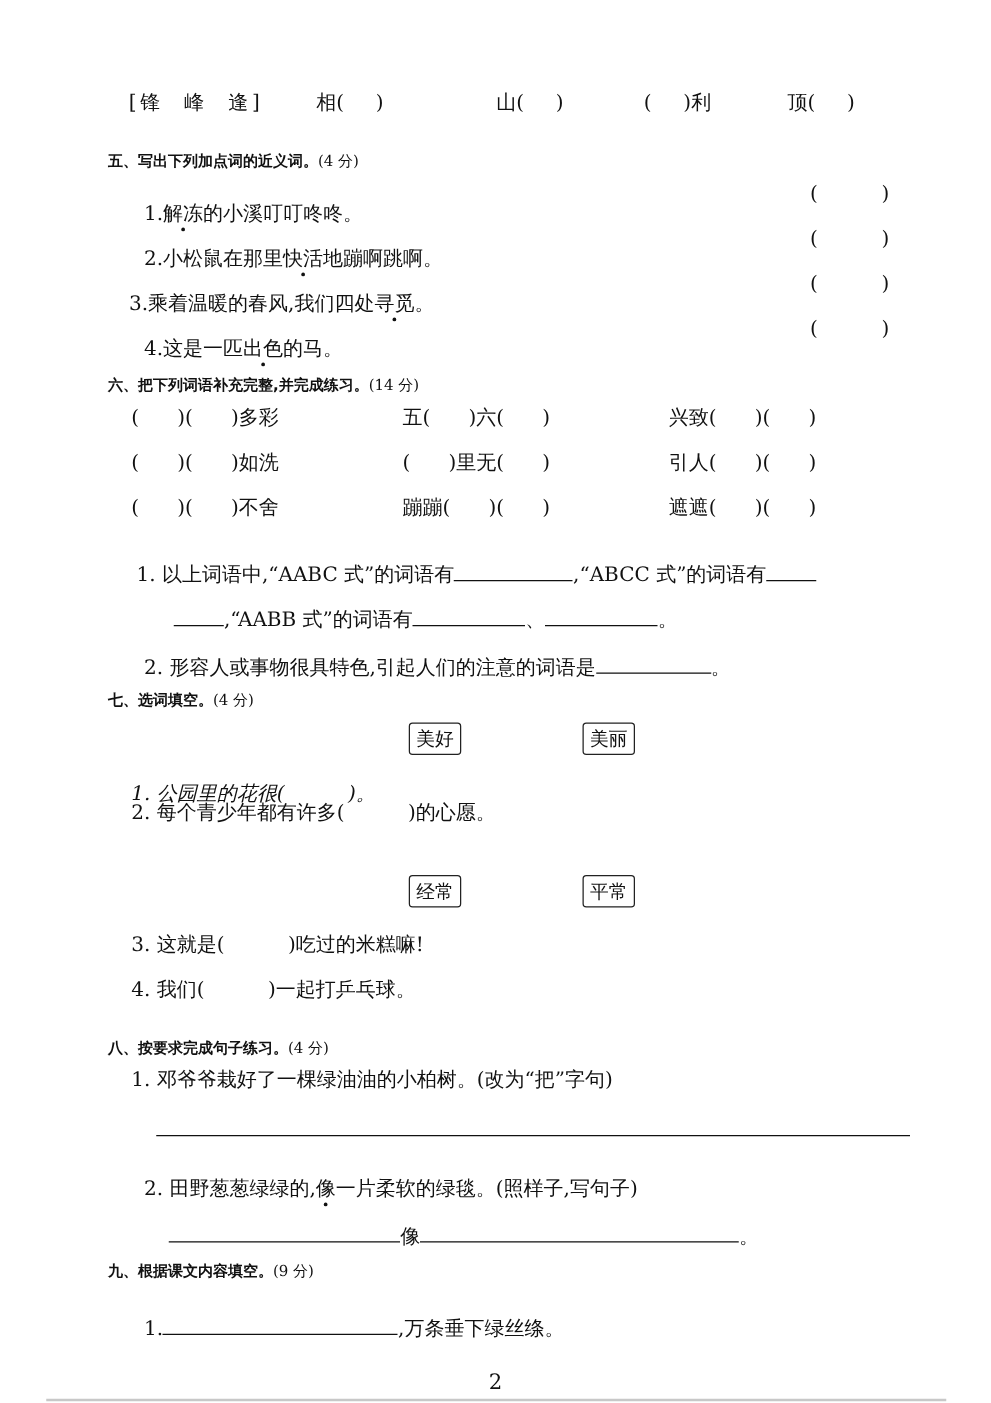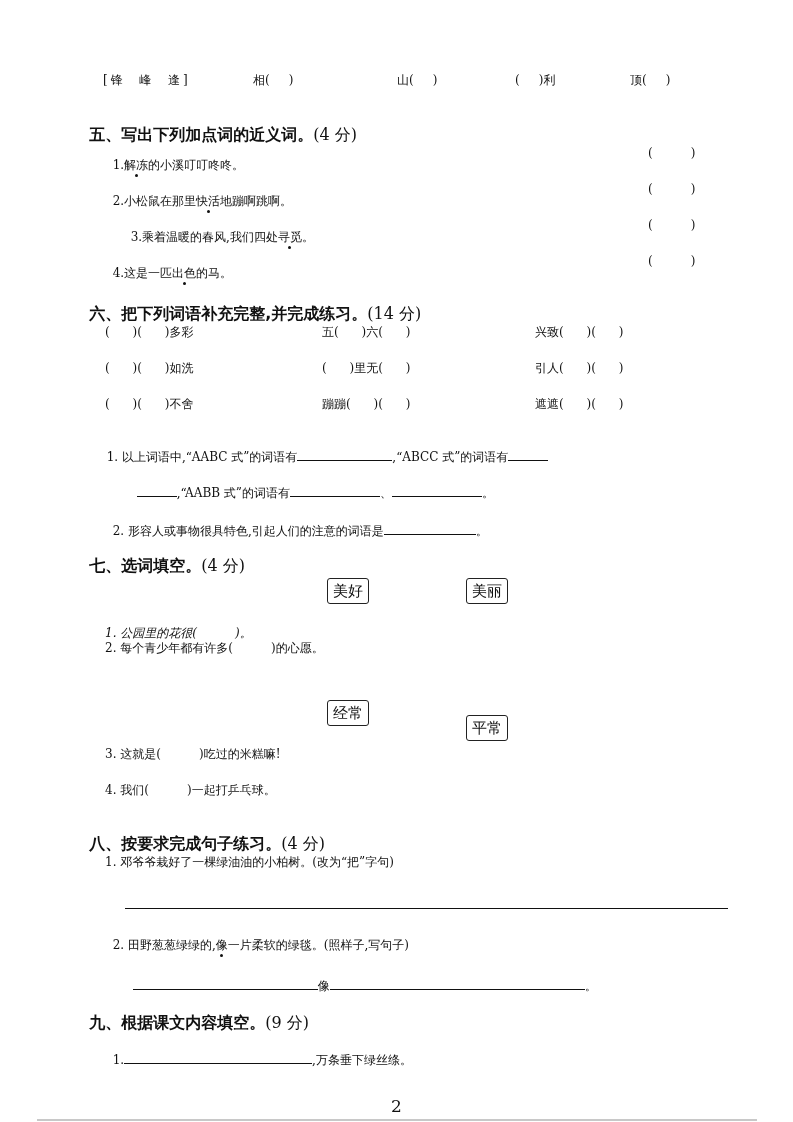--- a/index.html
+++ b/index.html
@@ -1,20 +1,20 @@
 <!DOCTYPE html>
 <html><head>
 <meta charset="utf-8">
 <style>
   html, body { margin: 0; padding: 0; background: #ffffff; }
   body { width: 793px; height: 1122px; position: relative; overflow: hidden;
          font-family: "DejaVu Serif", "Liberation Serif", serif; color: #111; }
   .abs { position: absolute; white-space: pre; line-height: 1; }
-  .t { font-size: 12px; }
-  .h { font-size: 16px; font-weight: bold; font-family: "DejaVu Sans", "Liberation Sans", sans-serif; }
+  .t { font-size: 16px; }
+  .h { font-size: 12px; font-weight: bold; font-family: "DejaVu Sans", "Liberation Sans", sans-serif; }
   .h .pts { font-weight: normal; font-family: "DejaVu Serif", "Liberation Serif", serif; }
   .dot { position: relative; display: inline-block; }
   .dot::after { content: ""; position: absolute; left: 50%; bottom: -6px; width: 3px; height: 3px;
                 margin-left: -1.5px; background: #111; border-radius: 50%; }
   .blank { display: inline-block; border-bottom: 1px solid #111; height: 14px; vertical-align: baseline; }
   .rule { position: absolute; height: 0; border-top: 1.2px solid #111; }
   .wordbox { position: absolute; height: 24px; padding: 0 5px; font-size: 15px; line-height: 24px;
              border: 1.5px solid #222; border-radius: 3px; box-shadow: 0 0 0 1px #fff inset;
              background:
                radial-gradient(circle at 0 50%, transparent 0, transparent 0); }
@@ -37,21 +37,21 @@
 <div class="abs t" style="left:105px; top:147px;">
   <span>1.</span><span class="dot">解冻</span><span>的小溪叮叮咚咚。</span>
 </div>
 <div class="abs t" style="left:648px; top:147px;">(          )</div>
 
 <div class="abs t" style="left:105px; top:183px;">
   <span>2.</span><span>小松鼠在那里</span><span class="dot">快活</span><span>地蹦啊跳啊。</span>
 </div>
 <div class="abs t" style="left:648px; top:183px;">(          )</div>
 
-<div class="abs t" style="left:123px; top:219px;">
+<div class="abs t" style="left:93px; top:219px;">
   <span>3.</span><span>乘着温暖的春风,我们四处</span><span class="dot">寻觅</span><span>。</span>
 </div>
 <div class="abs t" style="left:648px; top:219px;">(          )</div>
 
 <div class="abs t" style="left:105px; top:255px;">
   <span>4.</span><span>这是一匹</span><span class="dot">出色</span><span>的马。</span>
 </div>
 <div class="abs t" style="left:648px; top:255px;">(          )</div>
 
 <div class="abs h" style="left:78px; top:290px;">
@@ -84,21 +84,21 @@
   <span>七、选词填空。</span><span class="pts">(4 分)</span>
 </div>
 
 <div class="wordbox" style="left:327px; top:578px;text-align:center;">美好</div>
 <div class="wordbox" style="left:466px; top:578px;">美丽</div>
 
 <div class="abs t" style="left:105px; top:627px;font-style:italic;">1. 公园里的花很(          )。</div>
 <div class="abs t" style="left:105px; top:642px;">2. 每个青少年都有许多(          )的心愿。</div>
 
 <div class="wordbox" style="left:327px; top:700px;">经常</div>
-<div class="wordbox" style="left:466px; top:715px;">平常</div>
+<div class="wordbox" style="left:466px; top:700px;">平常</div>
 
 <div class="abs t" style="left:105px; top:748px;">3. 这就是(          )吃过的米糕嘛!</div>
 <div class="abs t" style="left:105px; top:784px;">4. 我们(          )一起打乒乓球。</div>
 
 <div class="abs h" style="left:78px; top:820px;text-align:center;">
   <span>八、按要求完成句子练习。</span><span class="pts">(4 分)</span>
 </div>
 <div class="abs t" style="left:105px; top:856px;">1. 邓爷爷栽好了一棵绿油油的小柏树。(改为“把”字句)</div>
 <div class="rule" style="left:125px; top:908px; width:603px;"></div>
 

